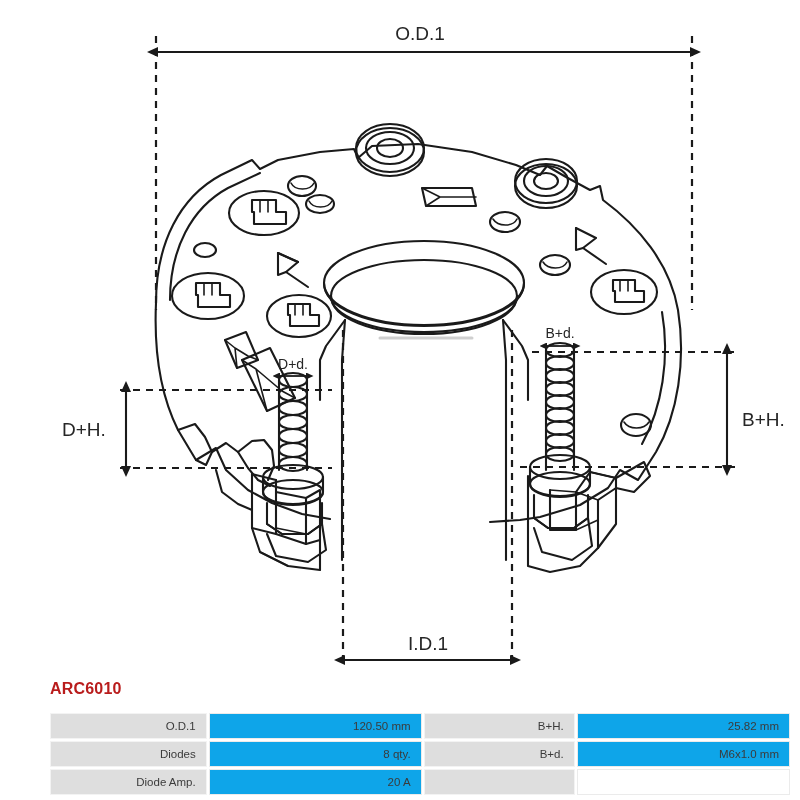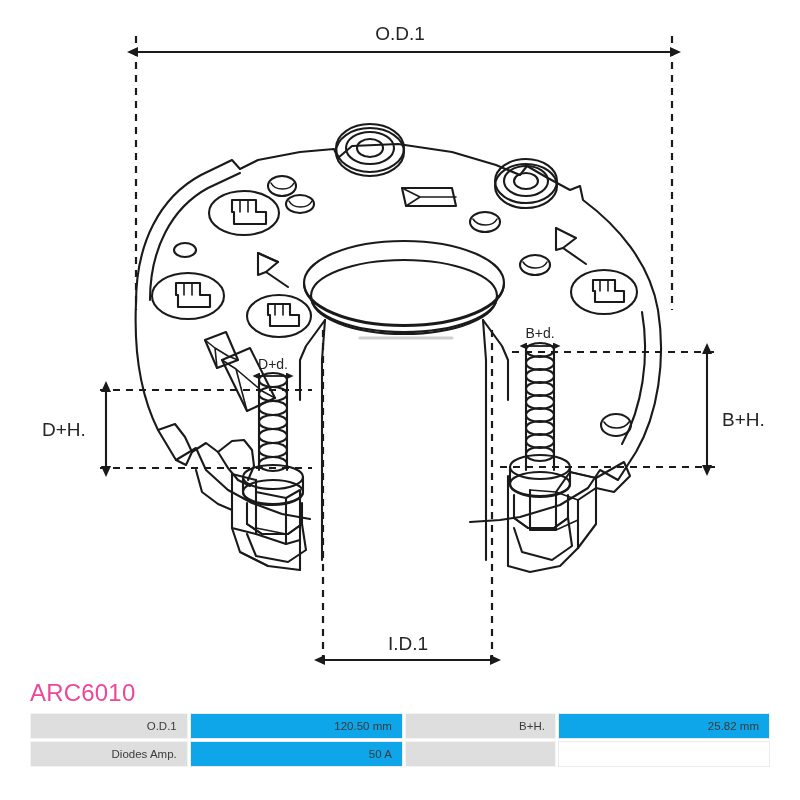--- a/index.html
+++ b/index.html
@@ -10,20 +10,21 @@
     background: #ffffff;
     font-family: "Liberation Sans", sans-serif;
     overflow: hidden;
   }
 
   #page {
     position: relative;
     width: 638px;
     height: 800px;
     background: #ffffff;
+    margin-left: 20px;
   }
 
   
   #drawing-area {
     position: absolute;
     left: 0;
     top: 0;
     width: 800px;
     height: 672px;
   }
@@ -31,24 +32,24 @@
     display: block;
     width: 800px;
     height: 672px;
   }
 
   
   #part-number {
     position: absolute;
     left: 30px;
     top: 681px;
-    font-size: 24px;
-    font-weight: 400;
+    font-size: 16px;
+    font-weight: 700;
     letter-spacing: 0.2px;
-    color: #ec4899;
+    color: #b91c1c;
     line-height: 1;
   }
 
   
   #spec-table {
     position: absolute;
     left: 28px;
     top: 711px;
     width: 744px;
     border-collapse: separate;
@@ -360,21 +361,27 @@
 
   <table id="spec-table">
     <tbody>
       <tr>
         <td class="label-cell">O.D.1</td>
         <td class="value-cell">120.50 mm</td>
         <td class="label-cell">B+H.</td>
         <td class="value-cell">25.82 mm</td>
       </tr>
       <tr>
-        <td class="label-cell">Diodes Amp.</td>
-        <td class="value-cell">50 A</td>
+        <td class="label-cell">Diodes</td>
+        <td class="value-cell">8 qty.</td>
+        <td class="label-cell">B+d.</td>
+        <td class="value-cell">M6x1.0 mm</td>
+      </tr>
+      <tr>
+        <td class="label-cell">Diode Amp.</td>
+        <td class="value-cell">20 A</td>
         <td class="label-cell blank"></td>
         <td class="empty-cell"></td>
       </tr>
     </tbody>
   </table>
 
 </div>
 
 </body></html>

